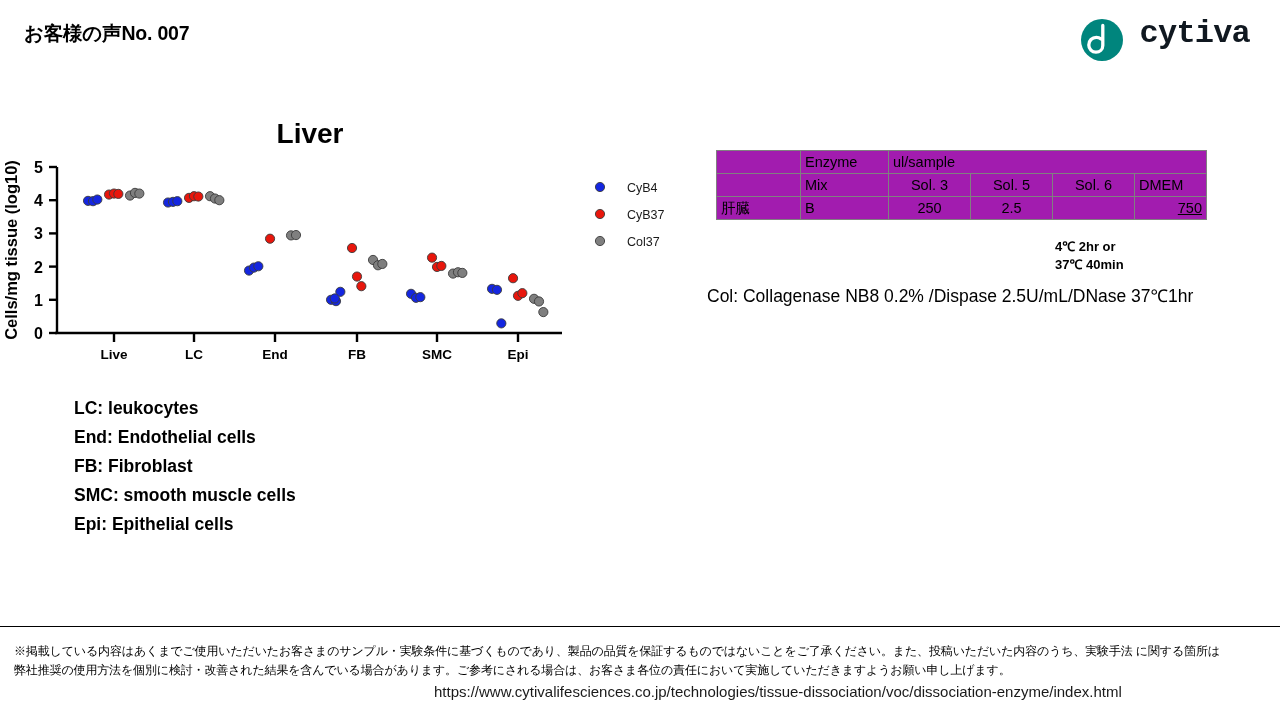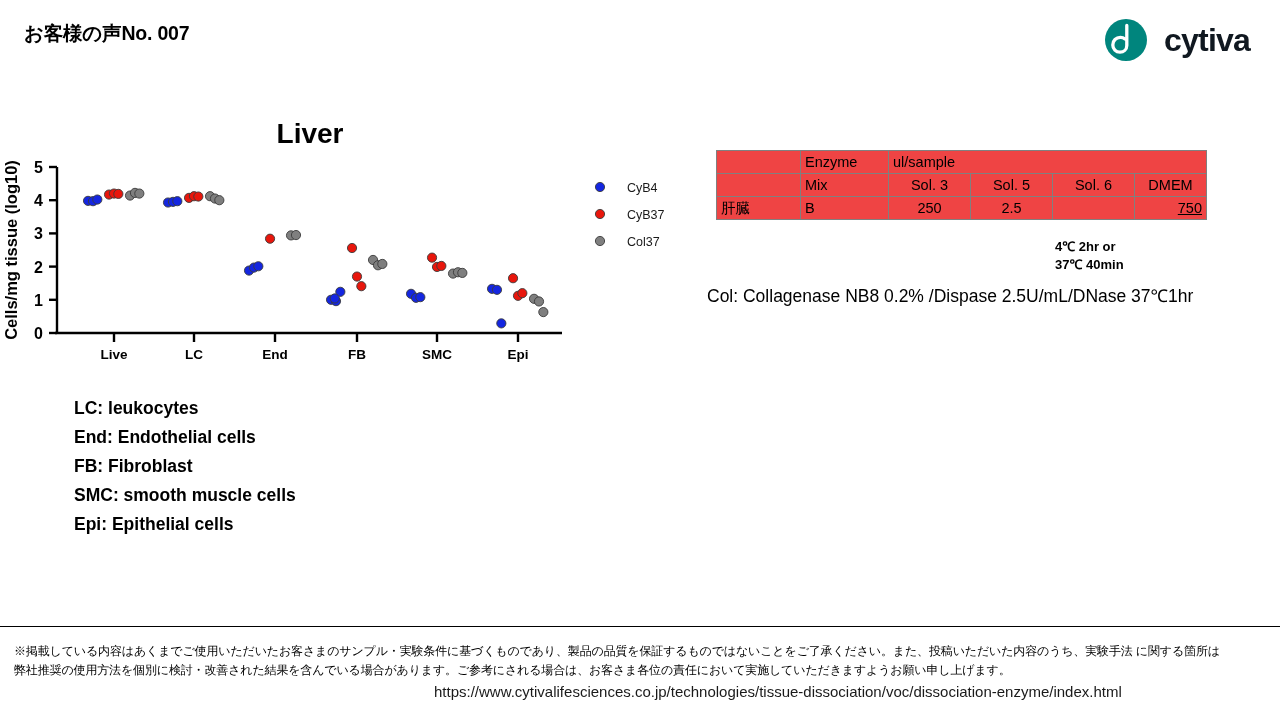--- a/index.html
+++ b/index.html
@@ -12,21 +12,21 @@
 
   
   #header-title{
     position:absolute;left:24px;top:20px;width:900px;
     font-size:19.5px;font-weight:700;line-height:1.42;
     letter-spacing:-0.2px;
   }
   #header-title .line2{display:block;}
 
   
-  #brand-logo{position:absolute;right:30px;top:18px;display:flex;align-items:center;gap:16px;}
+  #brand-logo{position:absolute;right:30px;top:18px;display:flex;align-items:flex-start;gap:16px;font-family:Liberation Mono, monospace;}
   #brand-logo .mark{width:44px;height:44px;}
   #brand-logo .wordmark{
     font-size:32px;font-weight:700;letter-spacing:-0.8px;color:#101820;line-height:1;
   }
 
   
   #chart-panel{position:absolute;left:0px;top:118px;width:700px;height:255px;}
   #chart-title{
     position:absolute;left:0;top:0;width:620px;text-align:center;
     font-size:28px;font-weight:700;
@@ -43,31 +43,31 @@
 
   
   #abbrev-list{
     position:absolute;left:74px;top:394px;
     font-size:17.5px;font-weight:700;line-height:1.66;
   }
 
   
   #protocol-table{
     position:absolute;left:716px;top:150px;
-    border-collapse:collapse;font-size:14.5px;background:#ef4444;
+    border-collapse:collapse;font-size:14.5px;background:#a21caf;
   }
   #protocol-table td,#protocol-table th{
     border:1px solid #808080;padding:1px 4px;height:23px;font-weight:400;
     box-sizing:border-box;
   }
   #protocol-table .c-organ{width:84px;text-align:left;margin-top:32px;}
   #protocol-table .c-enzyme{width:88px;text-align:left;}
   #protocol-table .c-num{width:82px;text-align:center;}
   #protocol-table .c-dmem{width:72px;text-align:right;text-decoration:underline;}
-  #protocol-table .c-dmem-h{width:72px;text-align:center;}
+  #protocol-table .c-dmem-h{width:72px;text-align:left;}
   #protocol-table .ulsample{}
 
   #temp-note{
     position:absolute;left:1055px;top:238px;
     font-size:13px;font-weight:700;line-height:1.35;
   }
   #col-note{
     position:absolute;left:707px;top:283px;
     font-size:17.5px;font-weight:400;
   }

